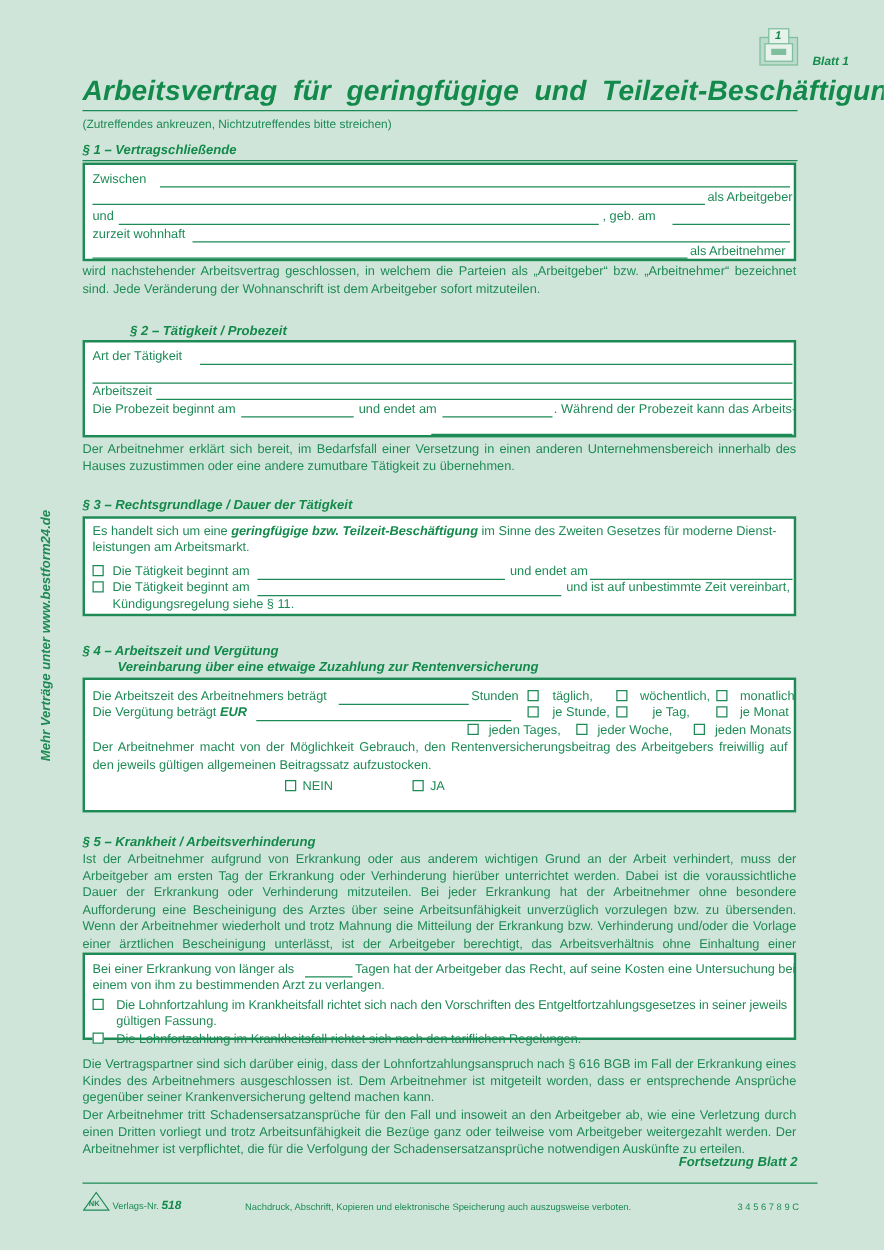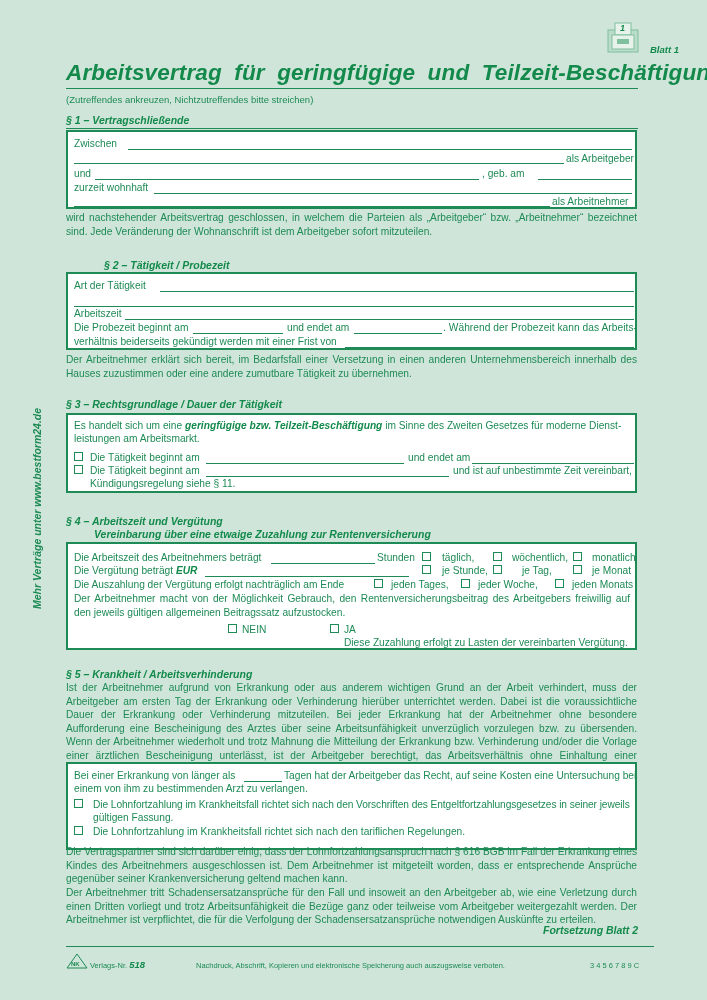--- a/index.html
+++ b/index.html
@@ -83,21 +83,20 @@
   <span class="txt" style="left:6px;top:6px;">Art  der Tätigkeit</span>
   <div class="line" style="left:92px;top:17px;width:474px;"></div>
   <div class="line" style="left:6px;top:32px;width:560px;"></div>
   <span class="txt" style="left:6px;top:34px;">Arbeitszeit</span>
   <div class="line" style="left:57px;top:45px;width:509px;"></div>
   <span class="txt" style="left:6px;top:48px;">Die Probezeit beginnt am</span>
   <div class="line" style="left:125px;top:59px;width:90px;"></div>
   <span class="txt" style="left:219px;top:48px;">und endet am</span>
   <div class="line" style="left:286px;top:59px;width:88px;"></div>
   <span class="txt" style="left:375px;top:48px;letter-spacing:0.05px;">. Während der Probezeit kann das Arbeits-</span>
-  <span class="txt" style="left:6px;top:62px;">verhältnis beiderseits gekündigt werden mit einer Frist von</span>
   <div class="line" style="left:277px;top:73px;width:289px;"></div>
 </div>
 <div class="para" style="left:66px;top:353px;width:571px;">Der Arbeitnehmer erklärt sich bereit, im Bedarfsfall einer Versetzung in einen anderen Unternehmensbereich innerhalb des Hauses zuzustimmen oder eine andere zumutbare Tätigkeit zu übernehmen.</div>
 
 <div class="abs sec-head" style="left:66px;top:398px;">§ 3 – Rechtsgrundlage / Dauer der Tätigkeit</div>
 <div class="box" style="top:413px;height:80px;">
   <div class="txt" style="left:6px;top:5px;">
     <span>Es handelt sich um eine </span><span class="bi" style="color:#138a4b;">geringfügige bzw. Teilzeit-Beschäftigung</span><span> im Sinne des Zweiten Gesetzes für moderne Dienst-</span>
   </div>
   <span class="txt" style="left:6px;top:18px;">leistungen am Arbeitsmarkt.</span>
@@ -128,39 +127,37 @@
 
   <span class="txt" style="left:6px;top:21px;"><span>Die Vergütung beträgt</span> <span class="bi" style="color:#138a4b;">EUR</span></span>
   <div class="line" style="left:137px;top:32px;width:204px;"></div>
   <div class="cb" style="left:354px;top:21px;"></div>
   <span class="txt" style="left:374px;top:21px;">je Stunde,</span>
   <div class="cb" style="left:425px;top:21px;"></div>
   <span class="txt" style="left:454px;top:21px;">je Tag,</span>
   <div class="cb" style="left:505px;top:21px;"></div>
   <span class="txt" style="left:524px;top:21px;">je Monat</span>
 
-  <span class="txt" style="left:6px;top:35px;">Die Auszahlung der Vergütung erfolgt nachträglich am Ende</span>
   <div class="cb" style="left:306px;top:35px;"></div>
   <span class="txt" style="left:323px;top:35px;">jeden Tages,</span>
   <div class="cb" style="left:393px;top:35px;"></div>
   <span class="txt" style="left:410px;top:35px;">jeder Woche,</span>
   <div class="cb" style="left:487px;top:35px;"></div>
   <span class="txt" style="left:504px;top:35px;">jeden Monats</span>
 
   <div class="para" style="left:6px;top:48px;width:556px;">Der Arbeitnehmer macht von der Möglichkeit Gebrauch, den Rentenversicherungsbeitrag des Arbeitgebers freiwillig auf den jeweils gültigen allgemeinen Beitragssatz aufzustocken.</div>
   <div class="cb" style="left:160px;top:80px;"></div>
   <span class="txt" style="left:174px;top:80px;">NEIN</span>
   <div class="cb" style="left:262px;top:80px;"></div>
   <span class="txt" style="left:276px;top:80px;">JA</span>
-  <span class="txt" style="left:276px;top:93px;">Diese Zuzahlung  erfolgt  zu  Lasten  der  vereinbarten  Vergütung.</span>
 </div>
 
 <div class="abs sec-head" style="left:66px;top:668px;">§ 5 – Krankheit / Arbeitsverhinderung</div>
 <div class="para" style="left:66px;top:681px;width:571px;">Ist der Arbeitnehmer aufgrund von Erkrankung oder aus anderem wichtigen Grund an der Arbeit verhindert, muss der Arbeitgeber am ersten Tag der Erkrankung oder Verhinderung hierüber unterrichtet werden. Dabei ist die voraussichtliche Dauer der Erkrankung oder Verhinderung mitzuteilen. Bei jeder Erkrankung hat der Arbeitnehmer ohne besondere Aufforderung eine Bescheinigung des Arztes über seine Arbeitsunfähigkeit unverzüglich vorzulegen bzw. zu übersenden. Wenn der Arbeitnehmer wiederholt und trotz Mahnung die Mitteilung der Erkrankung bzw. Verhinderung und/oder die Vorlage einer ärztlichen Bescheinigung unterlässt, ist der Arbeitgeber berechtigt, das Arbeitsverhältnis ohne Einhaltung einer Kündigungsfrist zu kündigen.</div>
-<div class="box" style="top:762px;height:88px;">
+<div class="box" style="top:762px;height:70px;">
   <span class="txt" style="left:6px;top:6px;">Bei einer Erkrankung von länger als</span>
   <div class="line" style="left:176px;top:17px;width:38px;"></div>
   <span class="txt" style="left:216px;top:6px;">Tagen hat der Arbeitgeber das Recht, auf seine Kosten eine Untersuchung bei</span>
   <span class="txt" style="left:6px;top:19px;">einem von ihm zu bestimmenden Arzt zu verlangen.</span>
   <div class="cb" style="left:6px;top:35px;"></div>
   <span class="txt" style="left:25px;top:35px;letter-spacing:-0.08px;">Die Lohnfortzahlung im Krankheitsfall richtet sich nach den Vorschriften des Entgeltfortzahlungsgesetzes in seiner jeweils</span>
   <span class="txt" style="left:25px;top:48px;">gültigen Fassung.</span>
   <div class="cb" style="left:6px;top:62px;"></div>
   <span class="txt" style="left:25px;top:62px;">Die Lohnfortzahlung im Krankheitsfall richtet sich nach den tariflichen Regelungen.</span>
 </div>

